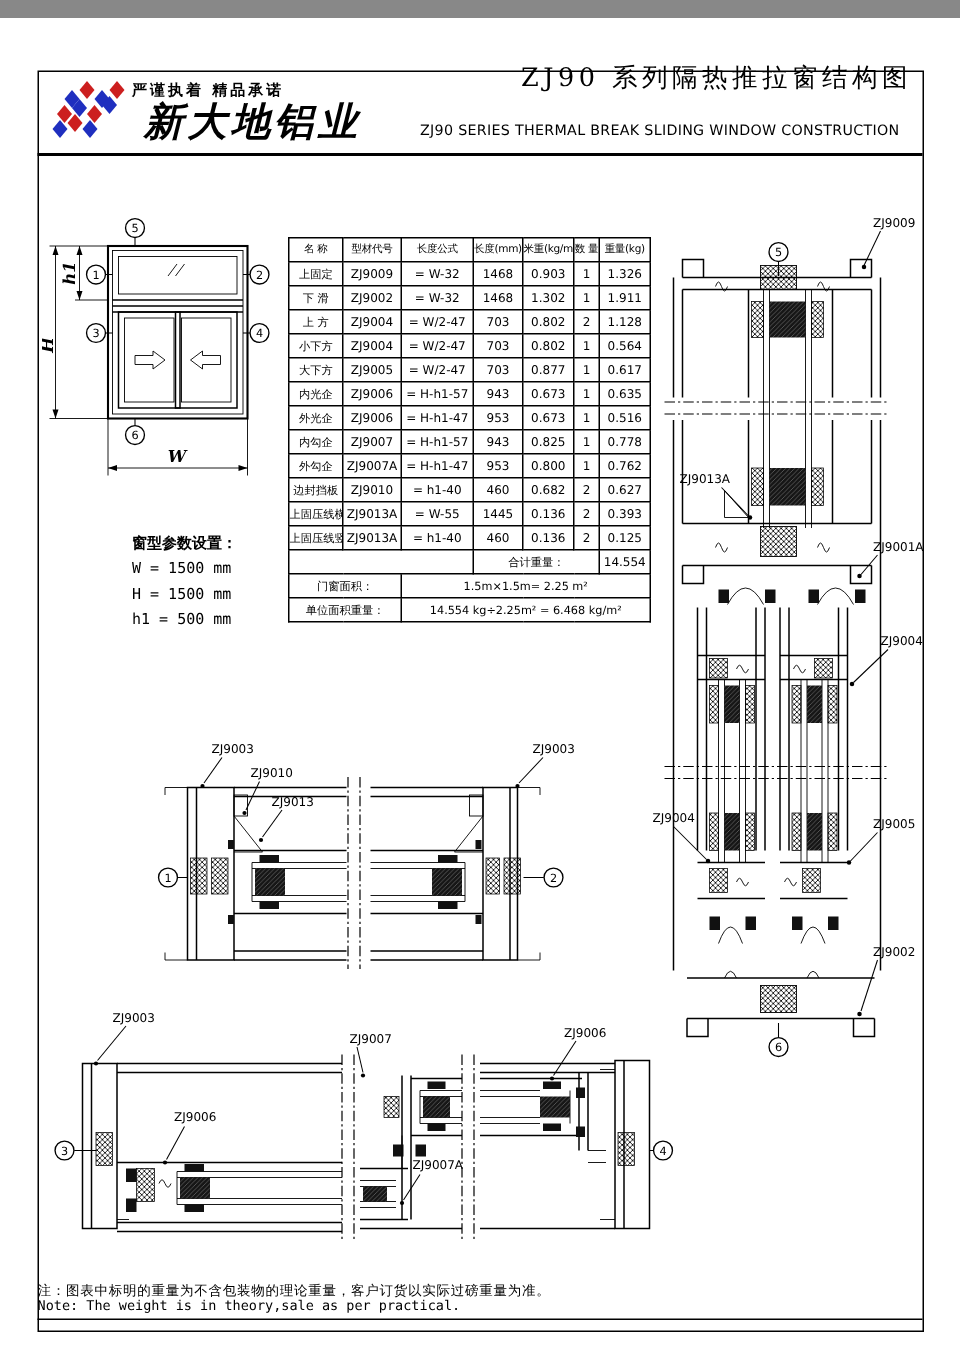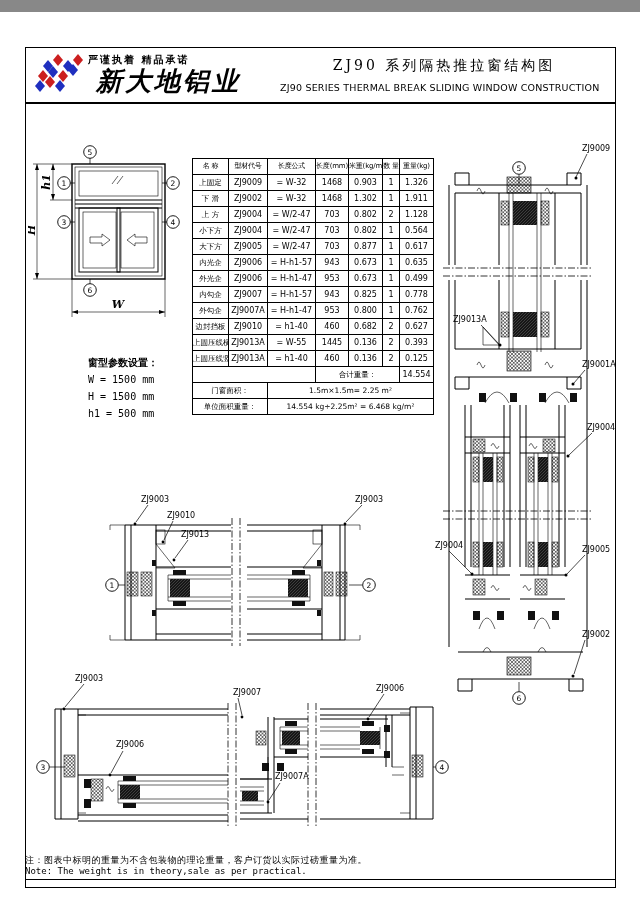--- a/index.html
+++ b/index.html
@@ -4,21 +4,21 @@
 <style>
   body{margin:0;background:#888}
   .page{position:relative;width:640px;height:906px;background:#fff;font-family:"DejaVu Sans",sans-serif;color:#000;overflow:hidden;margin:12px auto}
   .abs{position:absolute}
   .frame{left:25px;top:35px;width:589px;height:839px;border:1px solid #000}
   .hline{left:25px;width:590px;border-top:1px solid #000;height:0}
   .hdr-divider{top:90px;border-top:2px solid #000}
   .foot-line{top:867px}
   .slogan{left:88px;top:41px;font-size:10px;font-weight:bold;letter-spacing:2px;font-family:"DejaVu Serif",serif}
   .company{left:96px;top:52px;font-size:26px;font-weight:bold;font-style:italic;letter-spacing:3px;font-family:"DejaVu Serif",serif}
-  .title-cn{left:280px;top:45px;width:328px;text-align:center;font-size:14px;letter-spacing:3px;font-family:"DejaVu Serif",serif}
+  .title-cn{left:280px;top:28px;width:328px;text-align:right;font-size:17px;letter-spacing:3px;font-family:"DejaVu Serif",serif}
   .title-en{left:280px;top:70px;width:328px;text-align:left;font-size:9.5px;letter-spacing:0.2px}
   .params{left:88px;top:342px;font-size:10px;line-height:17px;font-family:"DejaVu Sans Mono",monospace}
   .params .p-title{font-family:"DejaVu Sans",sans-serif;font-weight:bold}
   #mat{border-collapse:collapse;table-layout:fixed;width:241px;background:#fff}
   #mat td,#mat th{border:1px solid #000;text-align:center;vertical-align:middle;padding:0;height:15px;font-size:8px;line-height:1;overflow:hidden;white-space:nowrap;font-weight:normal}
   #mat .t-title{font-size:11px;font-weight:bold;height:19px;font-family:"DejaVu Serif",serif;letter-spacing:1px}
   #mat th{font-size:7px;letter-spacing:-0.2px}
   #mat td:first-child{font-size:7.5px}
   #mat .sum{font-size:7.5px}
   .note{left:25px;width:590px;text-align:left}
@@ -208,21 +208,21 @@
           <td>1</td>
           <td>0.635</td>
         </tr>
         <tr>
           <td>外光企</td>
           <td>ZJ9006</td>
           <td>= H-h1-47</td>
           <td>953</td>
           <td>0.673</td>
           <td>1</td>
-          <td>0.499</td>
+          <td>0.516</td>
         </tr>
         <tr>
           <td>内勾企</td>
           <td>ZJ9007</td>
           <td>= H-h1-57</td>
           <td>943</td>
           <td>0.825</td>
           <td>1</td>
           <td>0.778</td>
         </tr>

